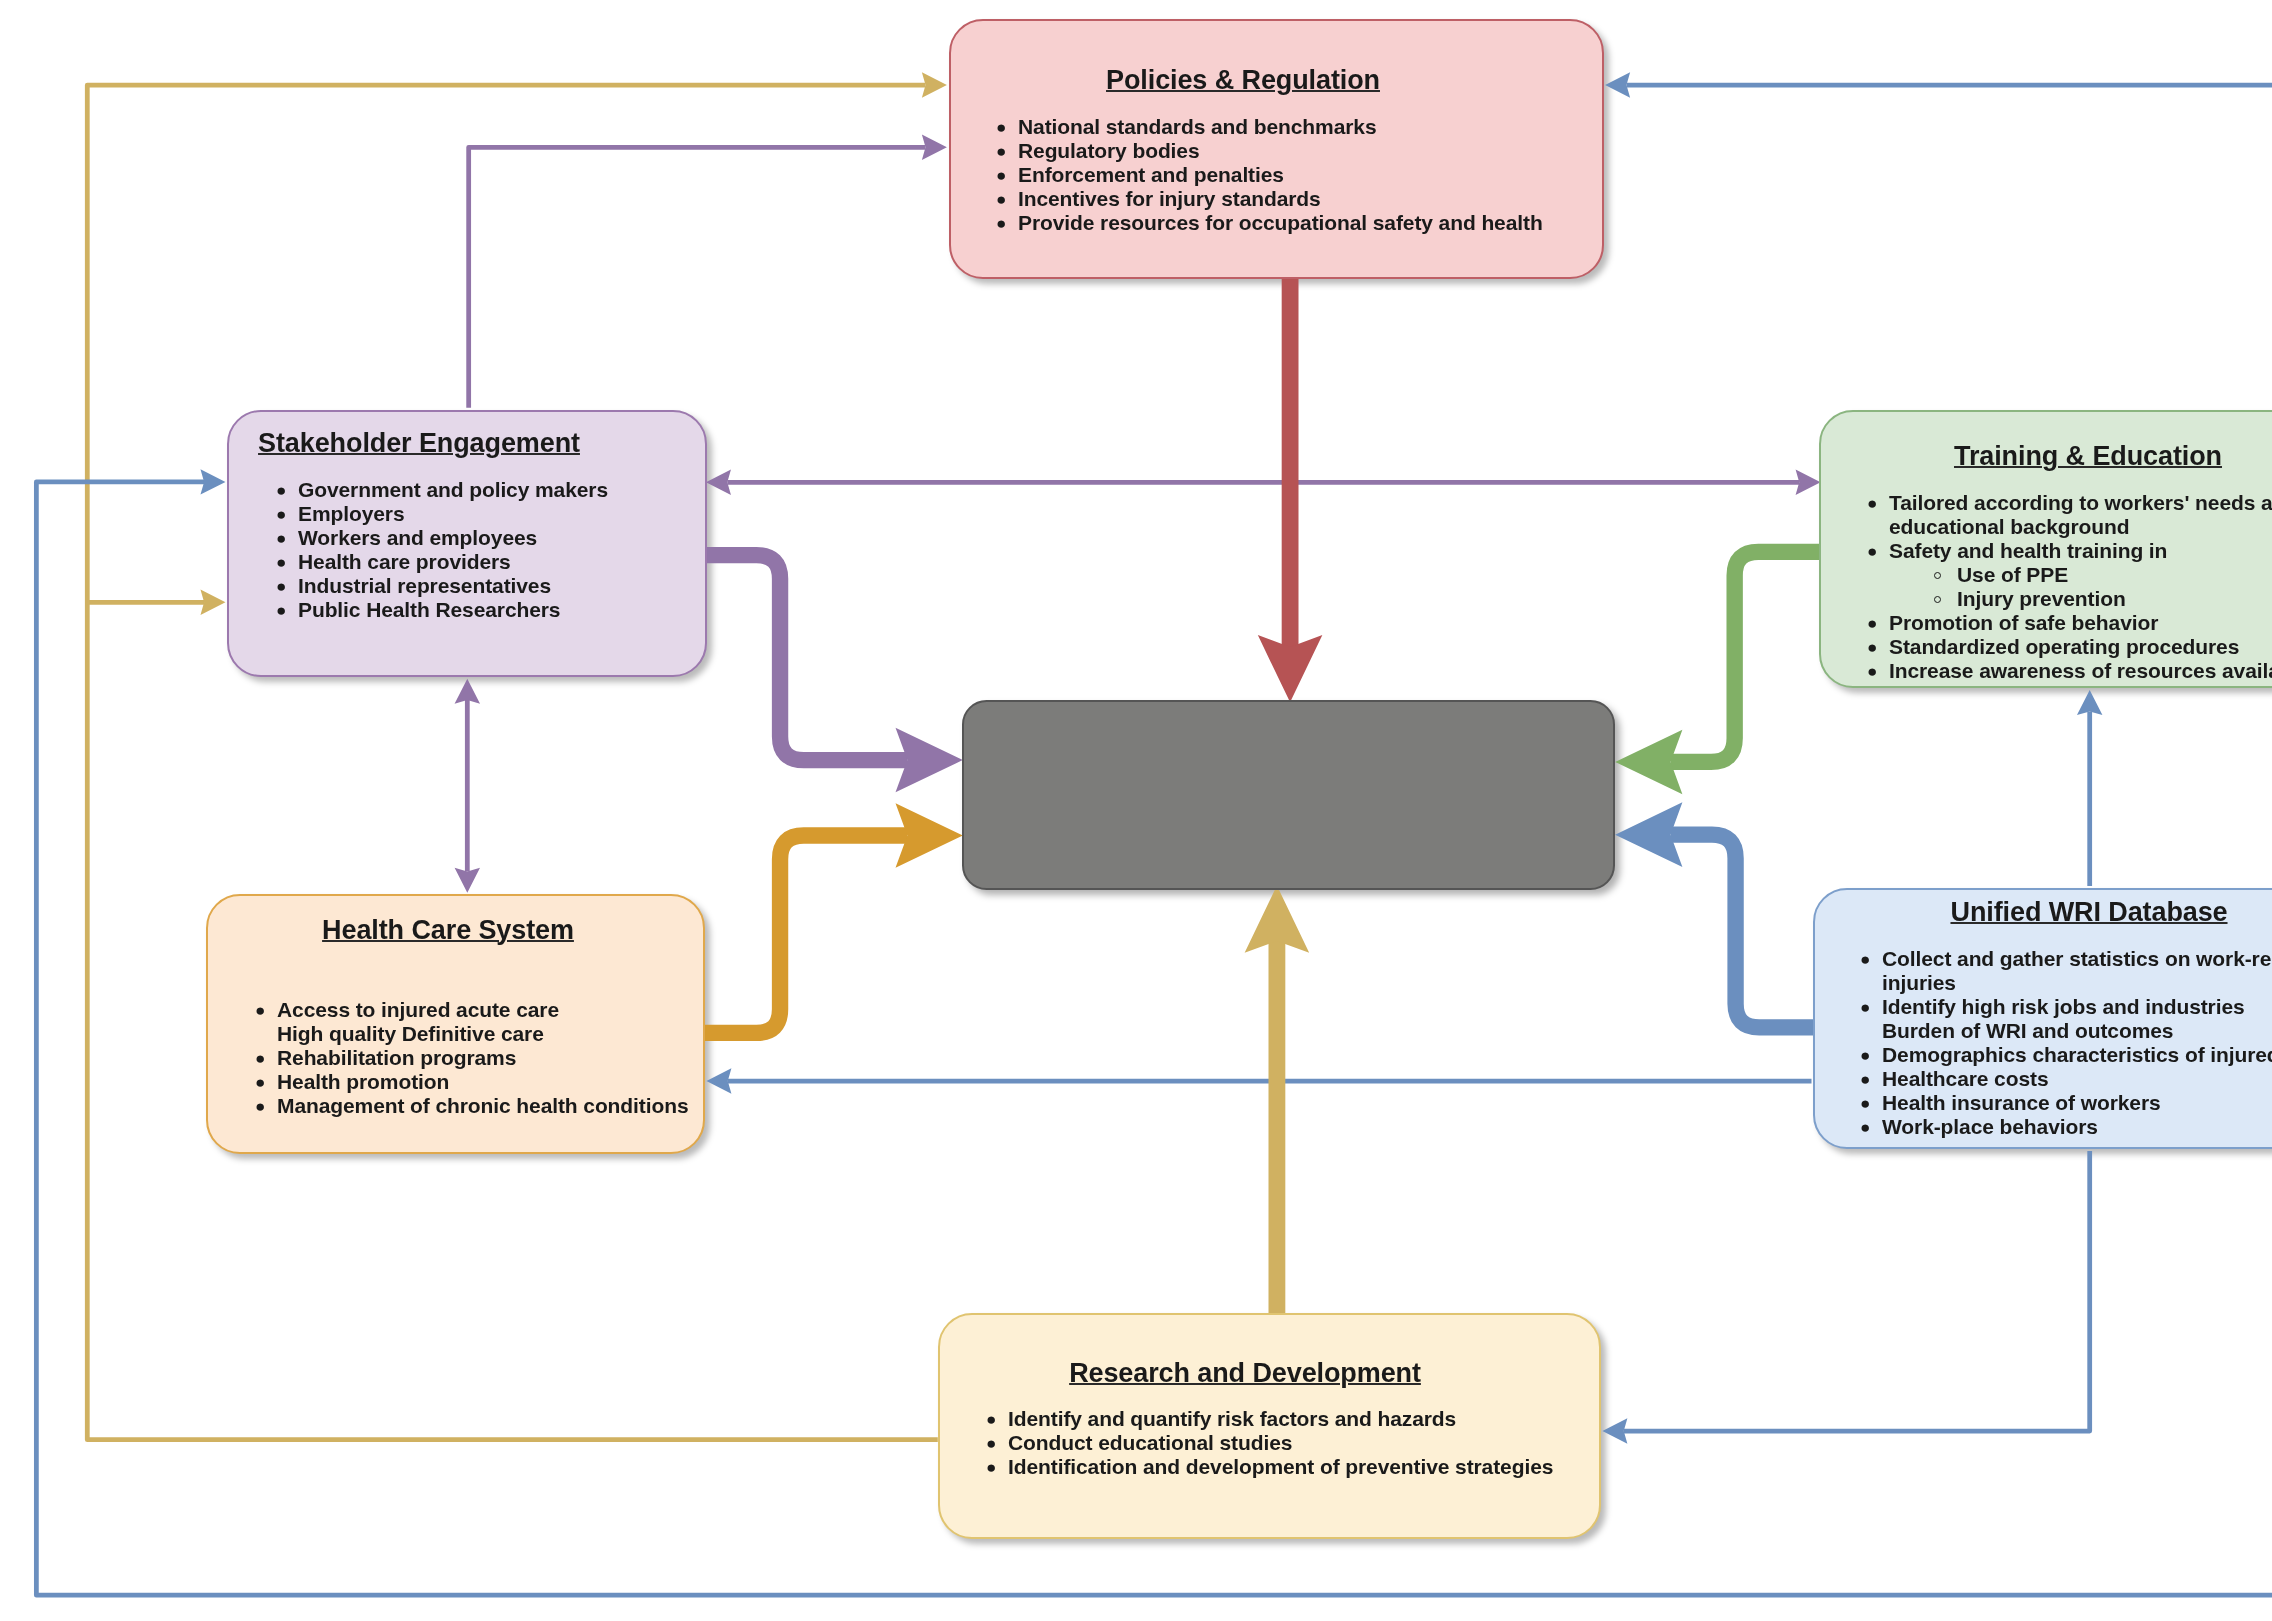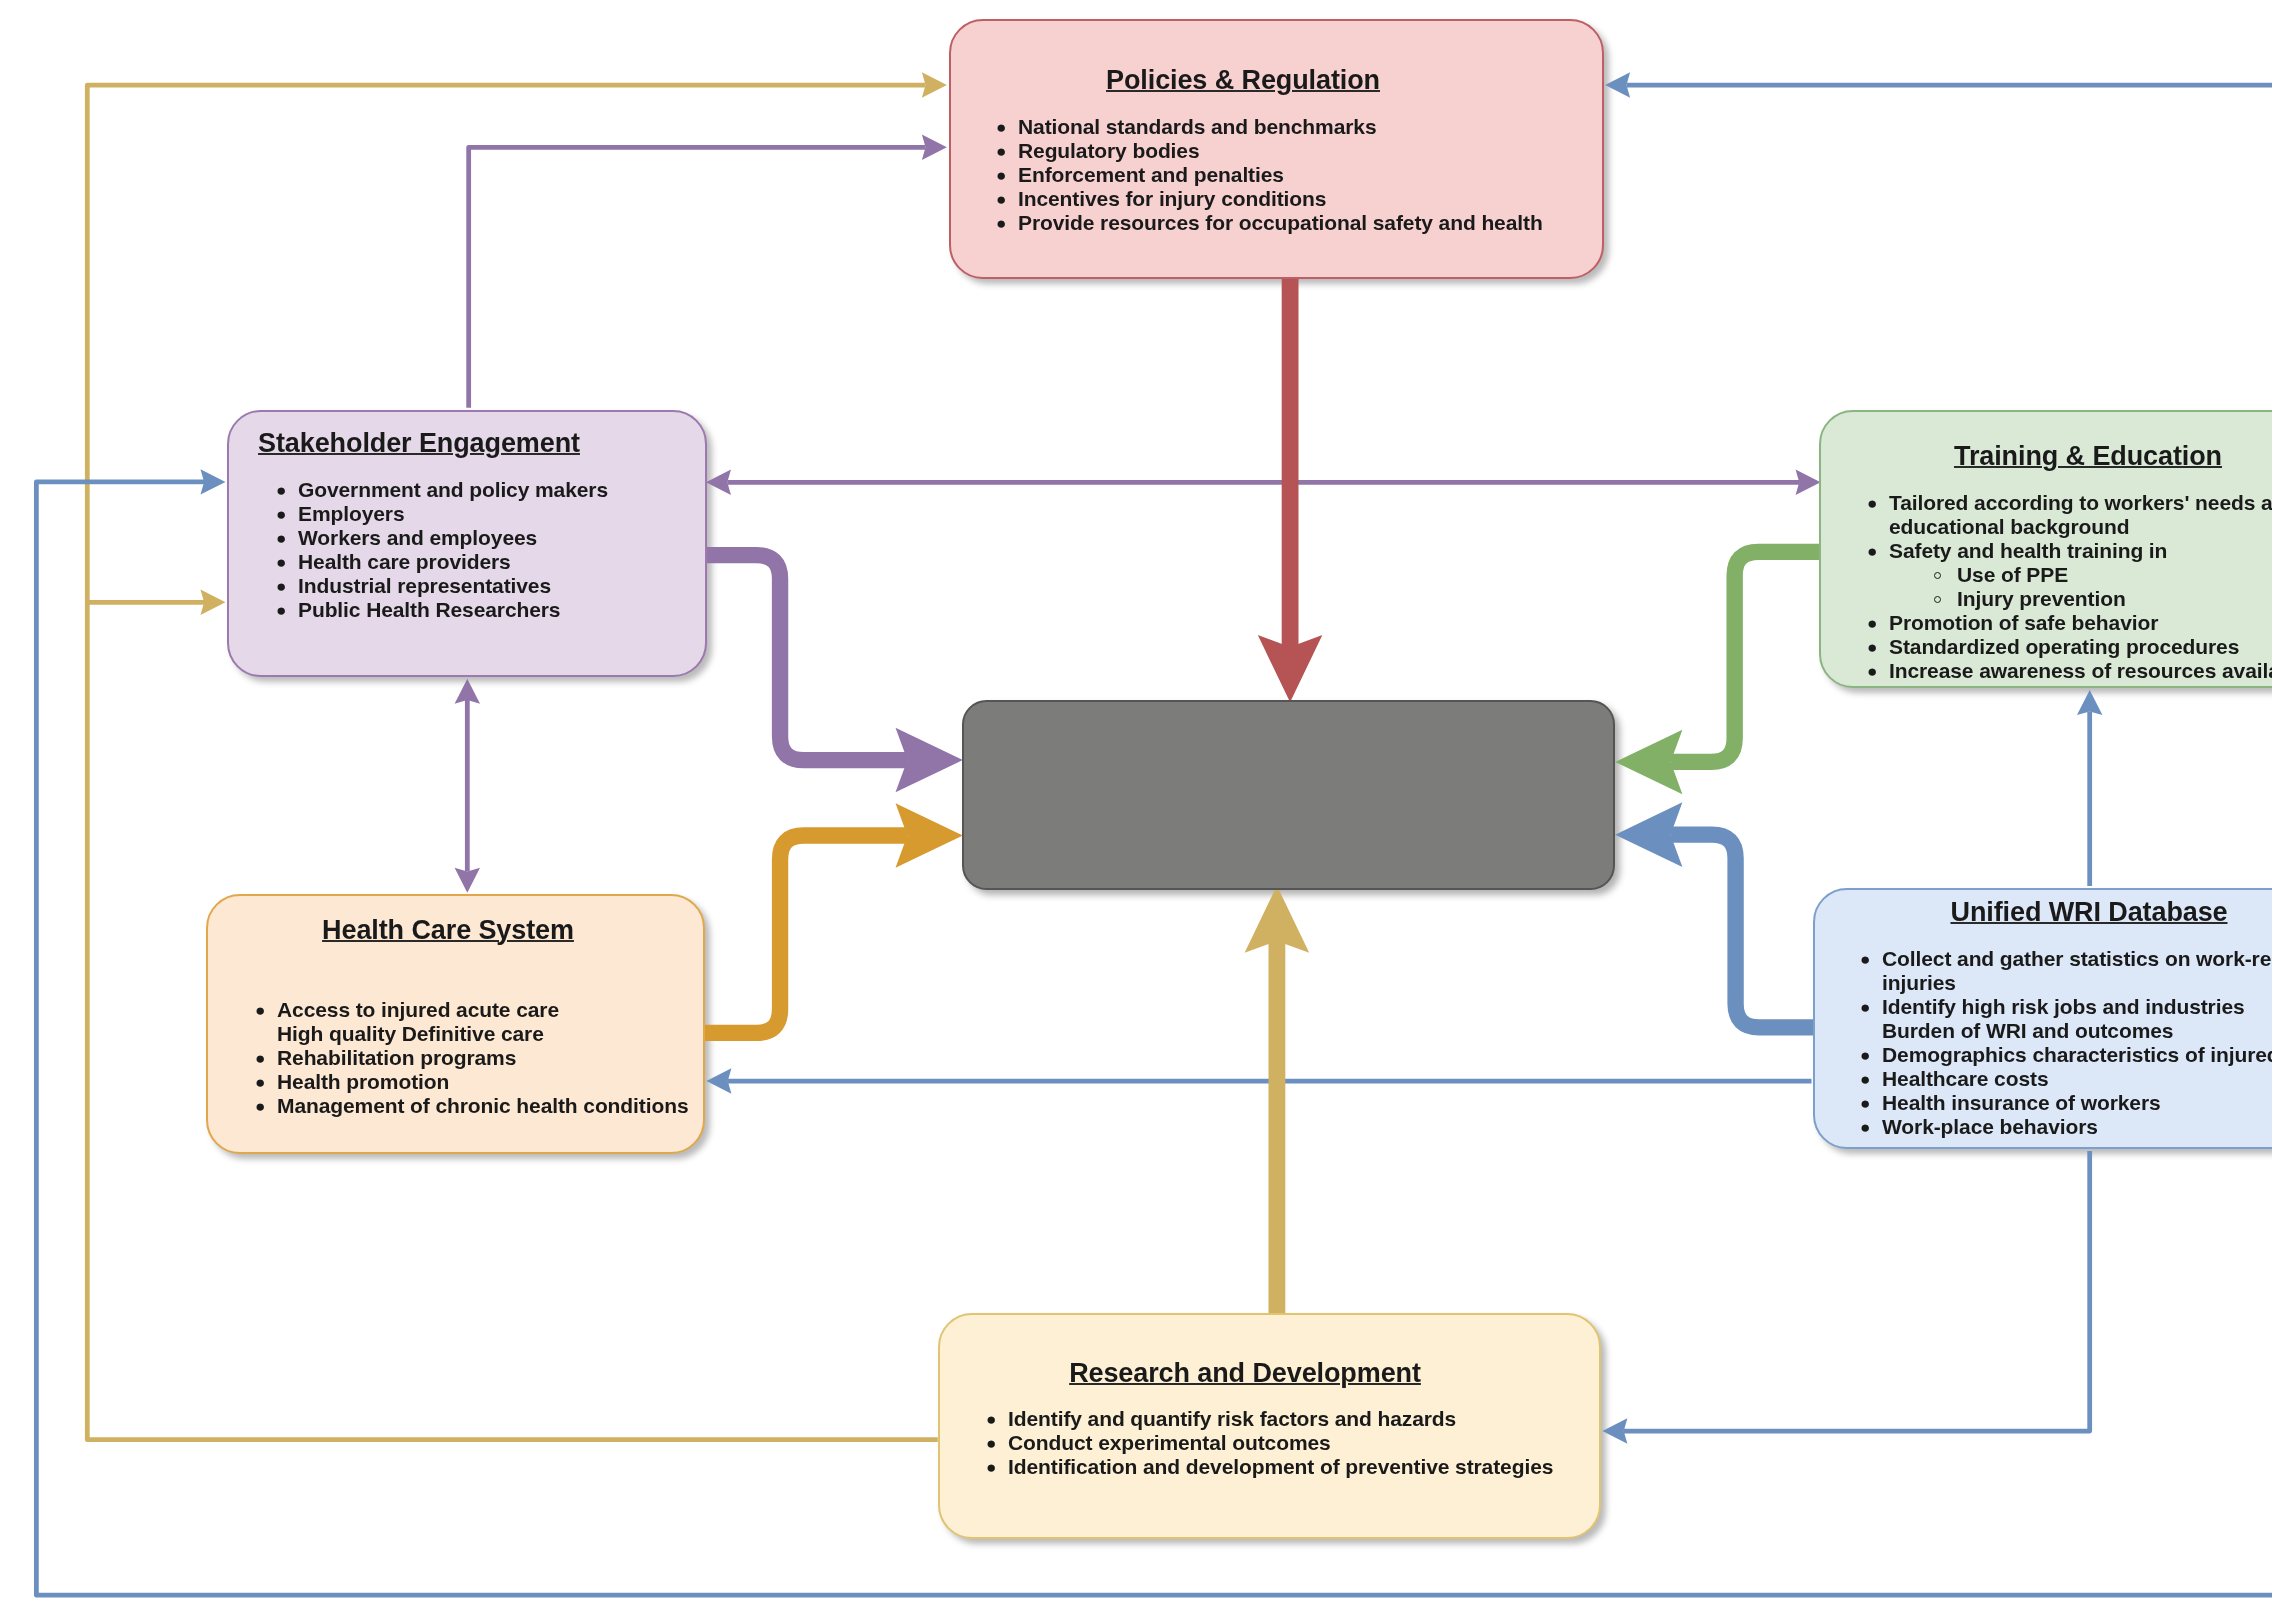--- a/index.html
+++ b/index.html
@@ -101,21 +101,21 @@
   <polygon points="2809.0,1948.0 2880.0,2096.0 2809.0,2070.0 2738.0,2096.0" fill="#D0B161"></polygon>
 </g>
 
 </svg>
 <div class="node" id="node-policies" style="left: 949px; top: 19px; width: 655px; height: 260px; background-color: rgb(247, 208, 208); border-color: rgb(190, 95, 102);"></div>
 <div class="ttl" style="left:1243px;top:70px;transform:translateX(-50%);"><u>Policies &amp; Regulation</u></div>
 <ul class="items" style="left:996px;top:115px;width:568px;">
       <li><span class="bul">●</span><span>National standards and benchmarks</span></li>
       <li><span class="bul">●</span><span>Regulatory bodies</span></li>
       <li><span class="bul">●</span><span>Enforcement and penalties</span></li>
-      <li><span class="bul">●</span><span>Incentives for injury conditions</span></li>
+      <li><span class="bul">●</span><span>Incentives for injury standards</span></li>
       <li><span class="bul">●</span><span>Provide resources for occupational safety and health</span></li>
 </ul>
 <div class="node" id="node-stakeholder" style="left: 227px; top: 410px; width: 480px; height: 267px; background-color: rgb(228, 216, 233); border-color: rgb(156, 121, 174);"></div>
 <div class="ttl" style="left:419px;top:433px;transform:translateX(-50%);"><u>Stakeholder Engagement</u></div>
 <ul class="items" style="left:276px;top:478px;width:423px;">
       <li><span class="bul">●</span><span>Government and policy makers</span></li>
       <li><span class="bul">●</span><span>Employers</span></li>
       <li><span class="bul">●</span><span>Workers and employees</span></li>
       <li><span class="bul">●</span><span>Health care providers</span></li>
       <li><span class="bul">●</span><span>Industrial representatives</span></li>
@@ -149,18 +149,18 @@
       <li class="nobul"><span>Burden of WRI and outcomes</span></li>
       <li><span class="bul">●</span><span>Demographics characteristics of injured workers</span></li>
       <li><span class="bul">●</span><span>Healthcare costs</span></li>
       <li><span class="bul">●</span><span>Health insurance of workers</span></li>
       <li><span class="bul">●</span><span>Work-place behaviors</span></li>
 </ul>
 <div class="node" id="node-research" style="left: 938px; top: 1313px; width: 663px; height: 226px; background-color: rgb(253, 240, 213); border-color: rgb(224, 196, 112);"></div>
 <div class="ttl" style="left:1245px;top:1363px;transform:translateX(-50%);"><u>Research and Development</u></div>
 <ul class="items" style="left:986px;top:1407px;width:591px;">
       <li><span class="bul">●</span><span>Identify and quantify risk factors and hazards</span></li>
-      <li><span class="bul">●</span><span>Conduct experimental outcomes</span></li>
+      <li><span class="bul">●</span><span>Conduct educational studies</span></li>
       <li><span class="bul">●</span><span>Identification and development of preventive strategies</span></li>
 </ul>
 <div id="center" style="left: 962px; top: 700px; width: 653px; height: 190px; background-color: rgb(124, 124, 122); border-color: rgb(85, 85, 85);"></div>
 </div>
 
 
 </body></html>

